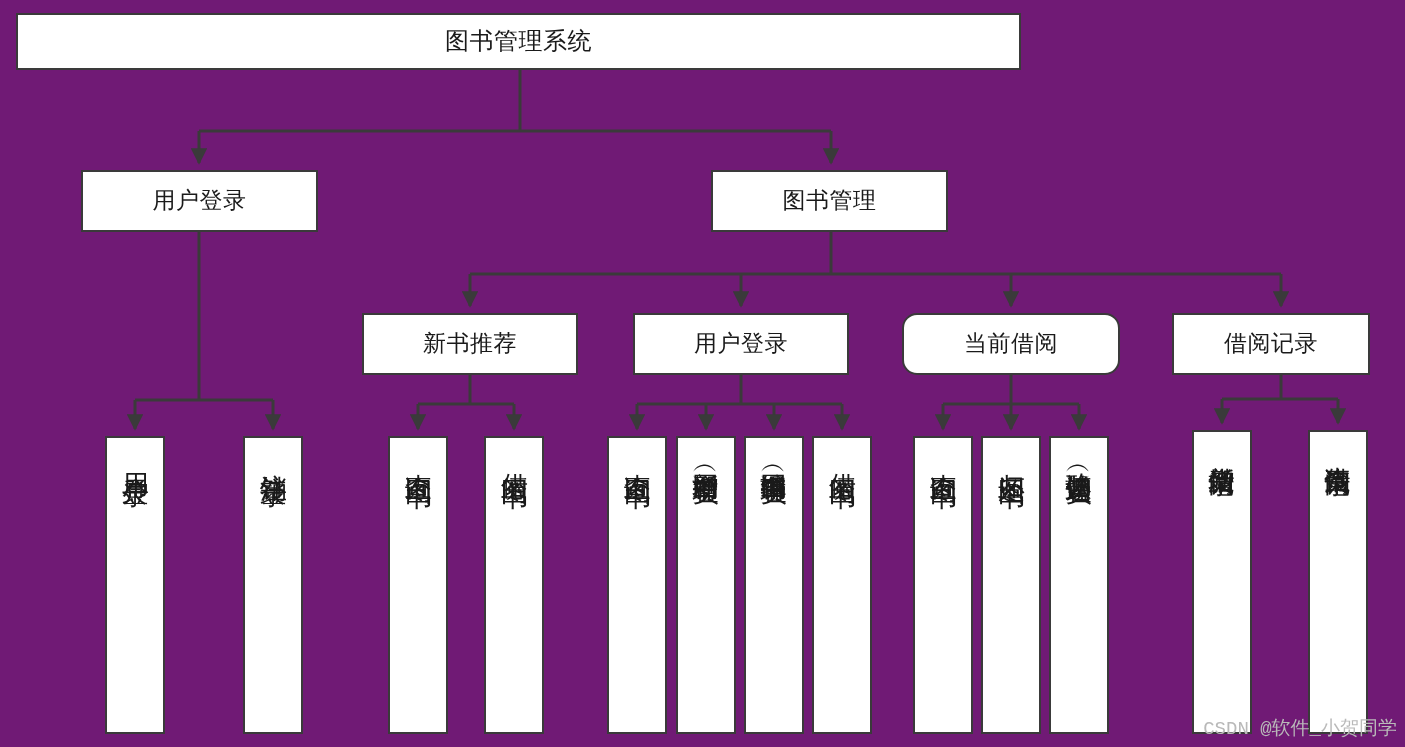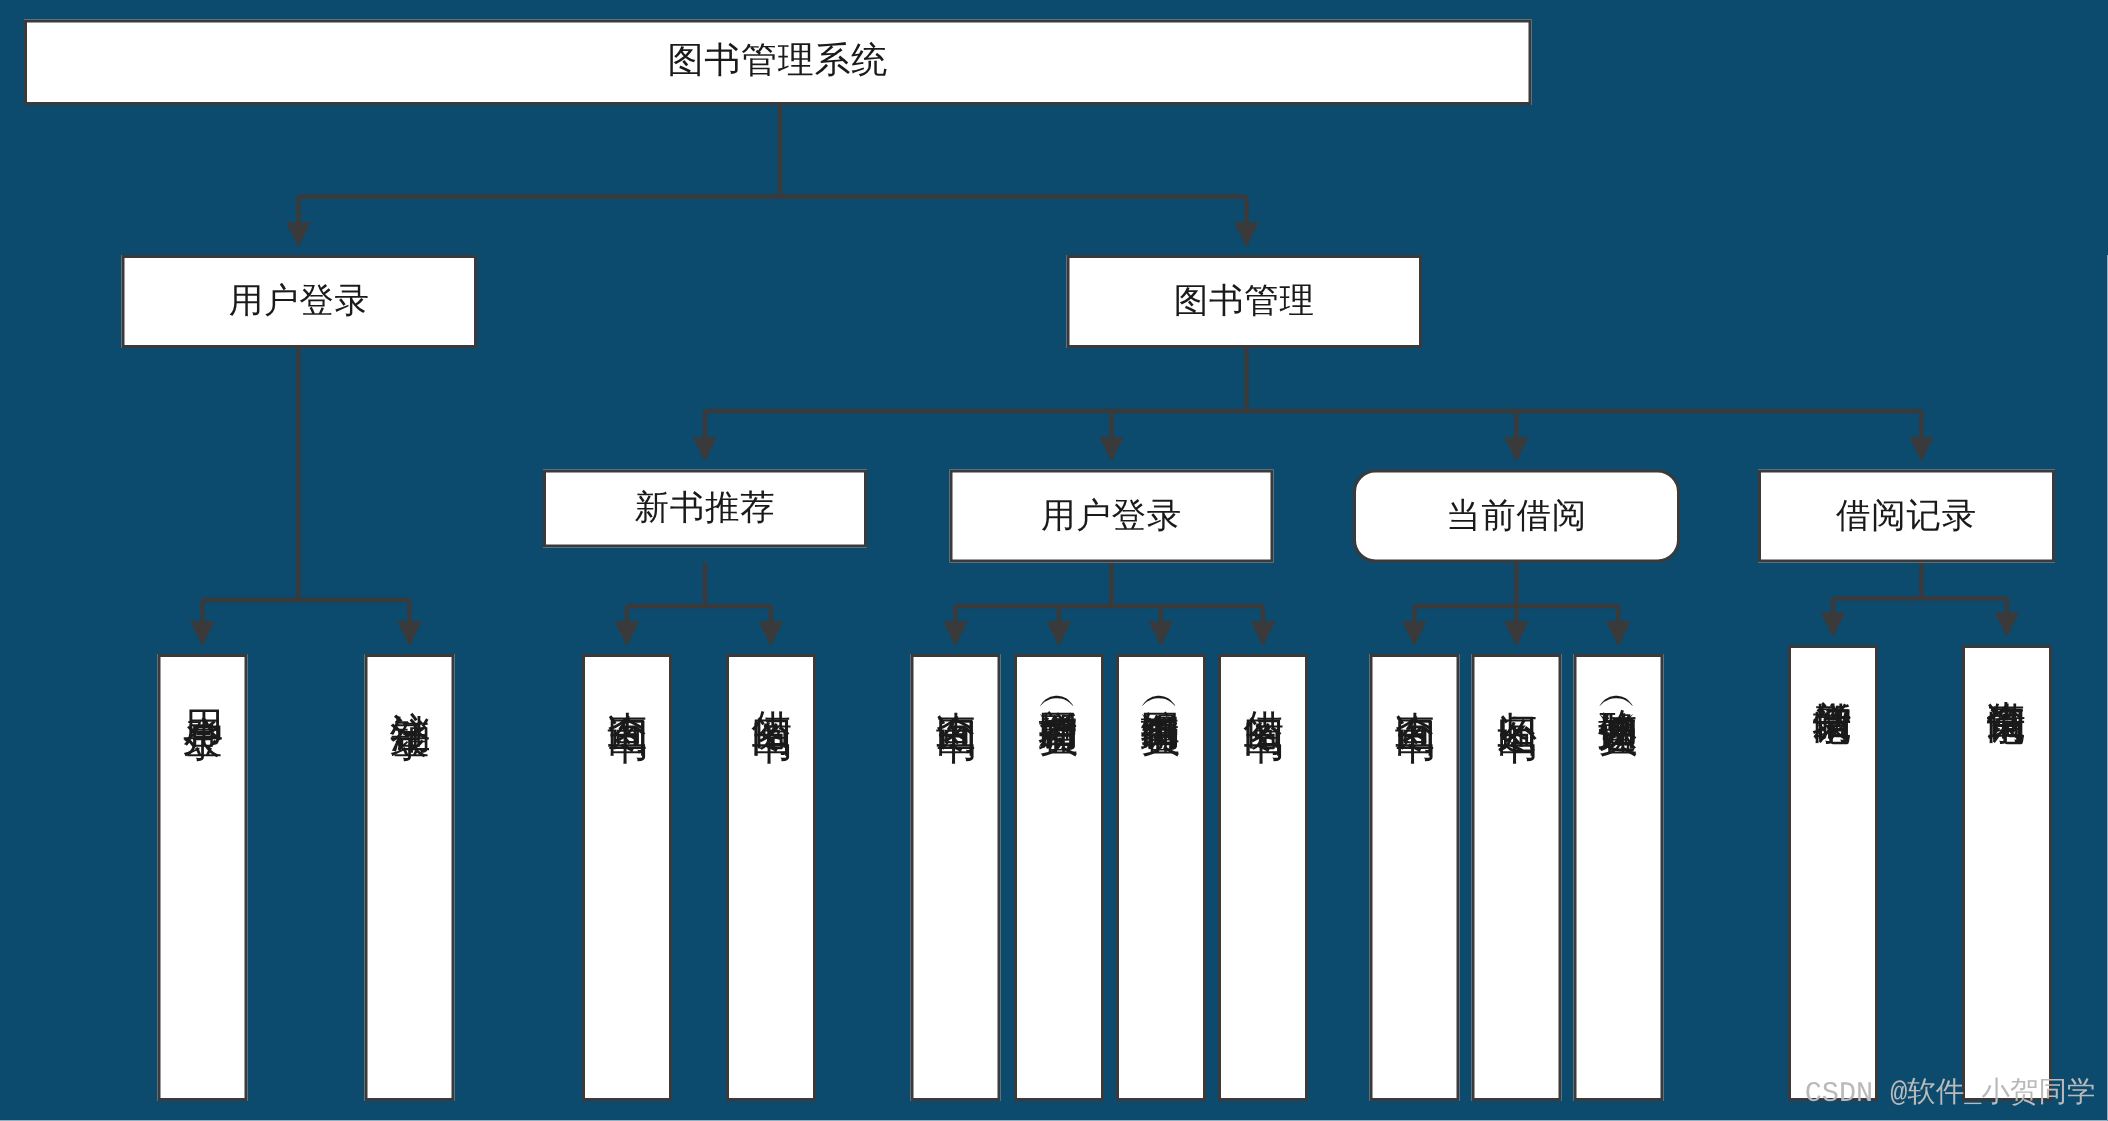--- a/index.html
+++ b/index.html
@@ -7,21 +7,21 @@
     padding: 0;
     background: #ffffff;
   }
   body {
     font-family: "Liberation Sans", "DejaVu Sans", sans-serif;
   }
   #canvas {
     position: relative;
     width: 1405px;
     height: 747px;
-    background: #0c4a6e;
+    background: #701a75;
     overflow: hidden;
   }
   #wires {
     position: absolute;
     left: 0;
     top: 0;
     width: 1405px;
     height: 747px;
   }
   .node {
@@ -135,21 +135,21 @@
     <span class="lbl">图书管理系统</span>
   </div>
 
   <div class="node h-node" style="left:81px; top:170px; width:237px; height:62px;">
     <span class="lbl">用户登录</span>
   </div>
   <div class="node h-node" style="left:711px; top:170px; width:237px; height:62px;">
     <span class="lbl">图书管理</span>
   </div>
 
-  <div class="node h-node" style="left:362px; top:313px; width:216px; height:52px;">
+  <div class="node h-node" style="left:362px; top:313px; width:216px; height:62px;">
     <span class="lbl">新书推荐</span>
   </div>
   <div class="node h-node" style="left:633px; top:313px; width:216px; height:62px;">
     <span class="lbl">用户登录</span>
   </div>
   <div class="node h-node" style="left:902px; top:313px; width:218px; height:62px;border-radius:15px;">
     <span class="lbl">当前借阅</span>
   </div>
   <div class="node h-node" style="left:1172px; top:313px; width:198px; height:62px;">
     <span class="lbl">借阅记录</span>

